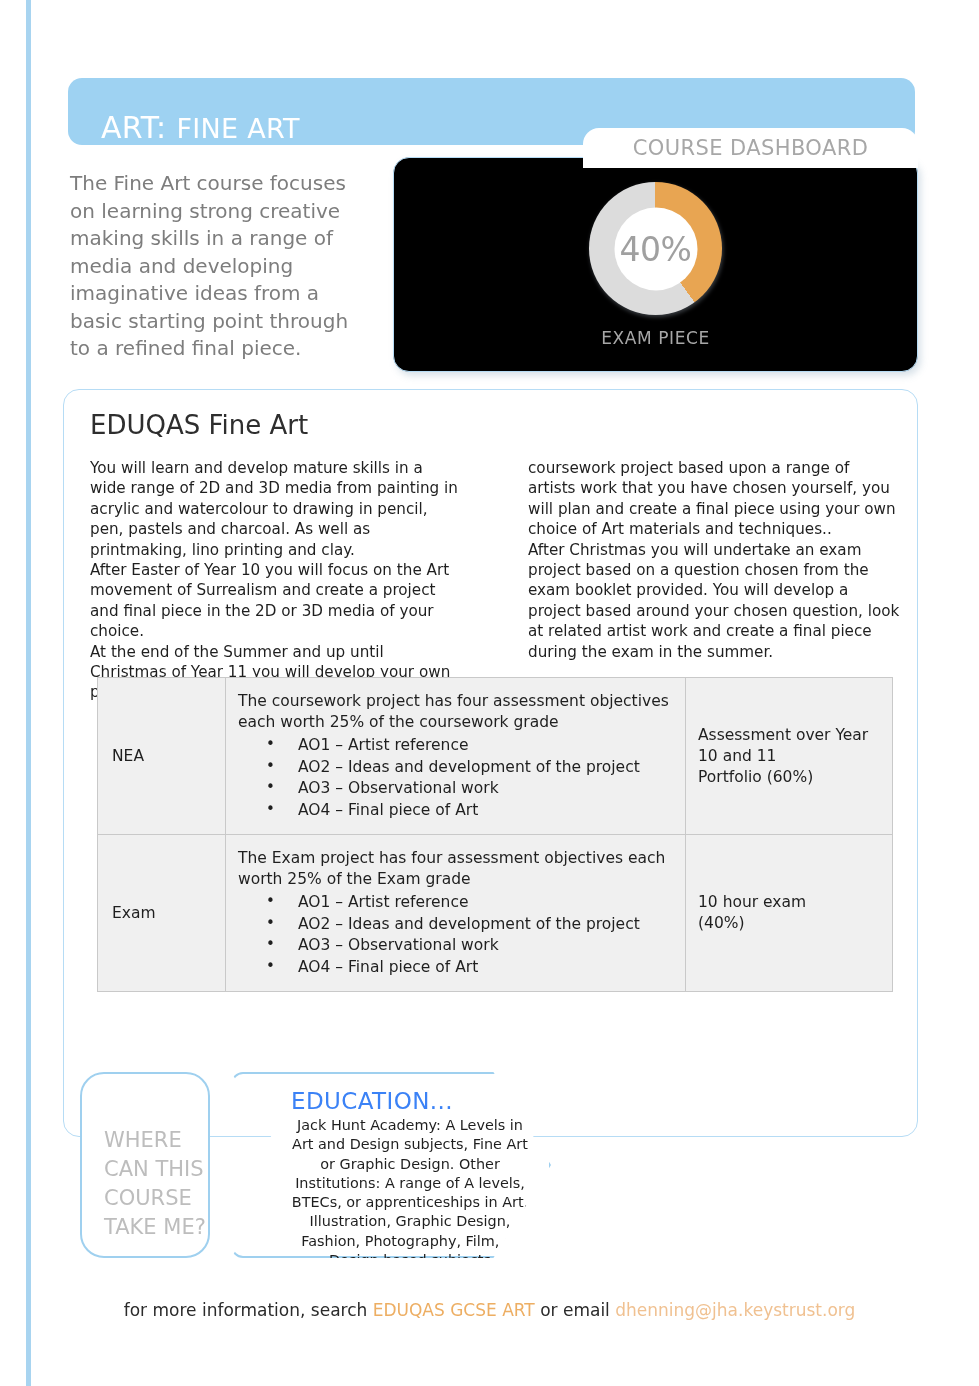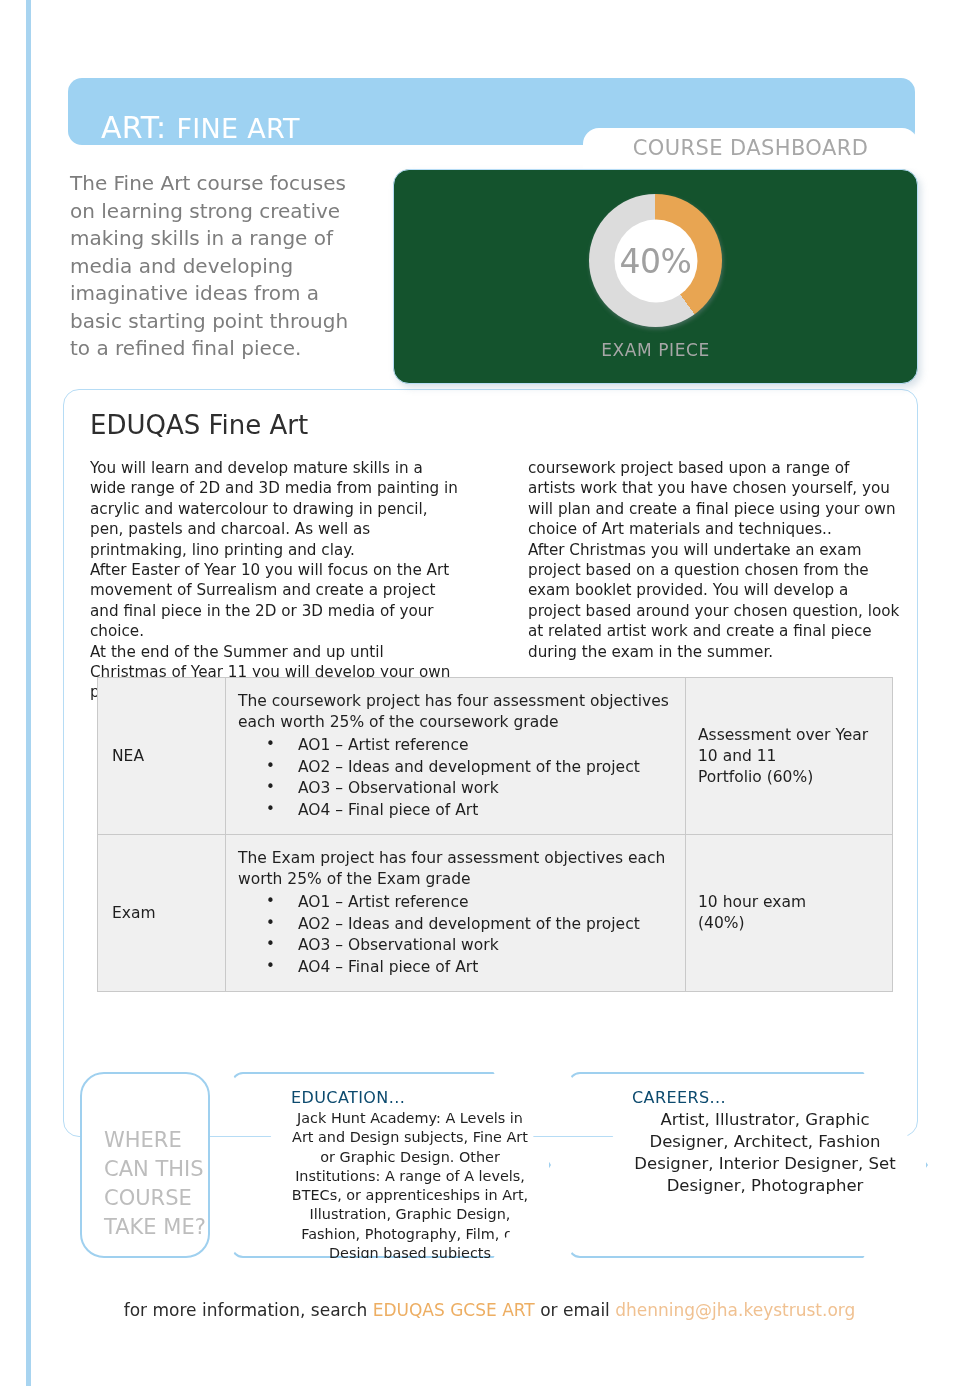--- a/index.html
+++ b/index.html
@@ -59,23 +59,23 @@
     align-items: center;
     justify-content: center;
   }
   .dash-tab-label {
     color: #a7a7a7;
     font-size: 21px;
     letter-spacing: 0.4px;
   }
   .dash-panel {
     position: absolute;
-    left: 0; top: 41px;
+    left: 0; top: 29px;
     width: 525px; height: 215px;
-    background: #14532d;
+    background: #000000;
     border: 1.5px solid #b6dcf5;
     border-radius: 16px;
     box-shadow: 3px 4px 7px rgba(120,150,175,0.28);
     z-index: 1;
     display: flex;
     align-items: flex-start;
     justify-content: space-around;
     padding-top: 24px;
   }
   .dash-tab-mask {
@@ -209,22 +209,22 @@
   .chev-3 {
     left: 500px; width: 360px;
   }
   .chev-arrow {
     border-radius: 12px;
     clip-path: polygon(
       0% 0%, 82% 0%, 100% 50%, 82% 100%, 0% 100%, 18% 50%
     );
   }
   .chev-label {
-    font-size: 16px;
-    color: #0c4a6e;
+    font-size: 23px;
+    color: #3b82f6;
     letter-spacing: 0.4px;
   }
   .chev-1-inner {
     padding: 52px 0 0 22px;
     font-size: 21px;
     line-height: 29px;
     color: #bdbdbd;
   }
   .chev-2-inner { padding: 14px 20px 0 58px; }
   .chev-3-inner { padding: 14px 28px 0 62px; }
@@ -338,24 +338,18 @@
     <div class="chev-1-inner">WHERE CAN THIS COURSE TAKE ME?</div>
   </div>
 
   <div class="chev chev-2 chev-arrow">
     <div class="chev-2-inner">
       <span class="chev-label">EDUCATION...</span>
       <div class="chev-body">Jack Hunt Academy: A Levels in Art and Design subjects, Fine Art or Graphic Design. Other Institutions: A range of A levels, BTECs, or apprenticeships in Art, Illustration, Graphic Design, Fashion, Photography, Film, or Design based subjects</div>
     </div>
   </div>
 
-  <div class="chev chev-3 chev-arrow">
-    <div class="chev-3-inner">
-      <span class="chev-label">CAREERS...</span>
-      <div class="chev-body">Artist, Illustrator, Graphic Designer, Architect, Fashion Designer, Interior Designer, Set Designer, Photographer</div>
-    </div>
-  </div>
 
 </div>
 
 <div class="footer">
   <span>for more information, search </span><span class="accent">EDUQAS GCSE ART</span><span> or email </span><span class="accent2">dhenning@jha.keystrust.org</span>
 </div>
 
 </body></html>

